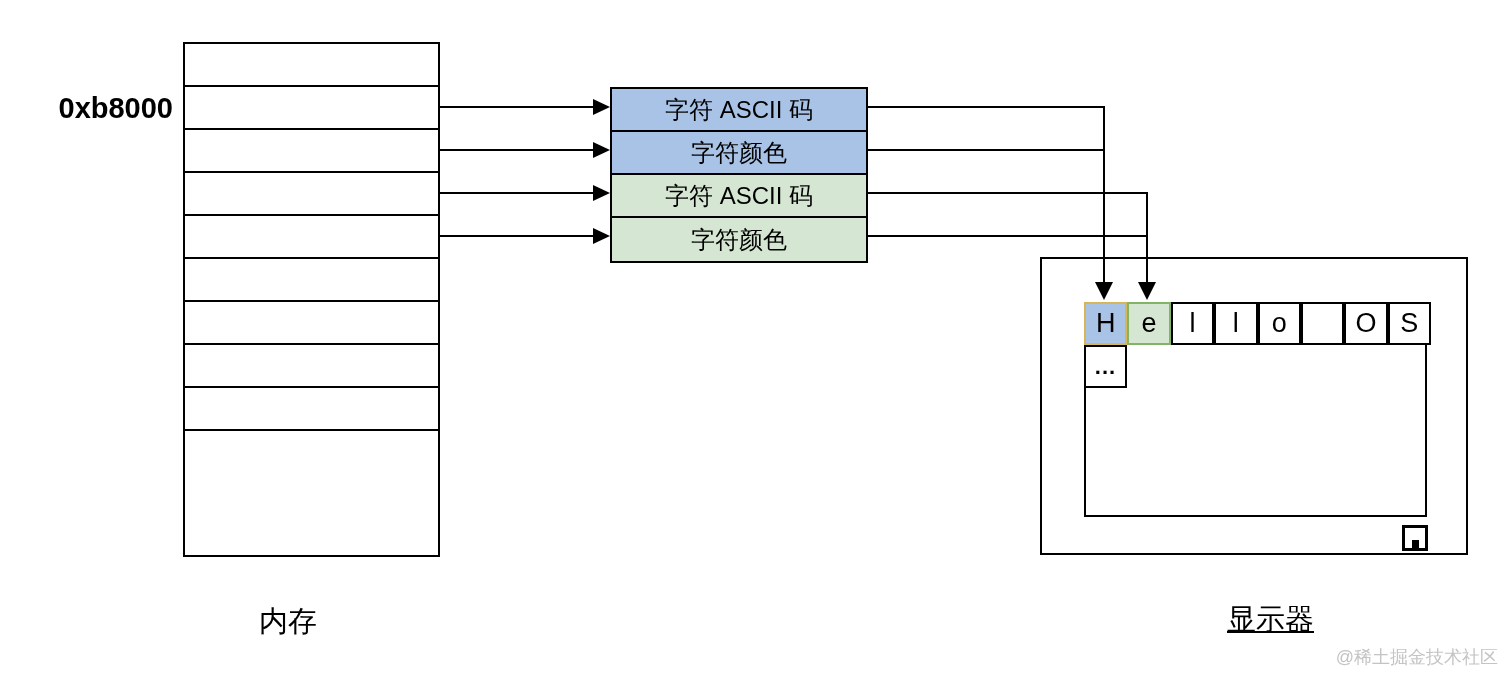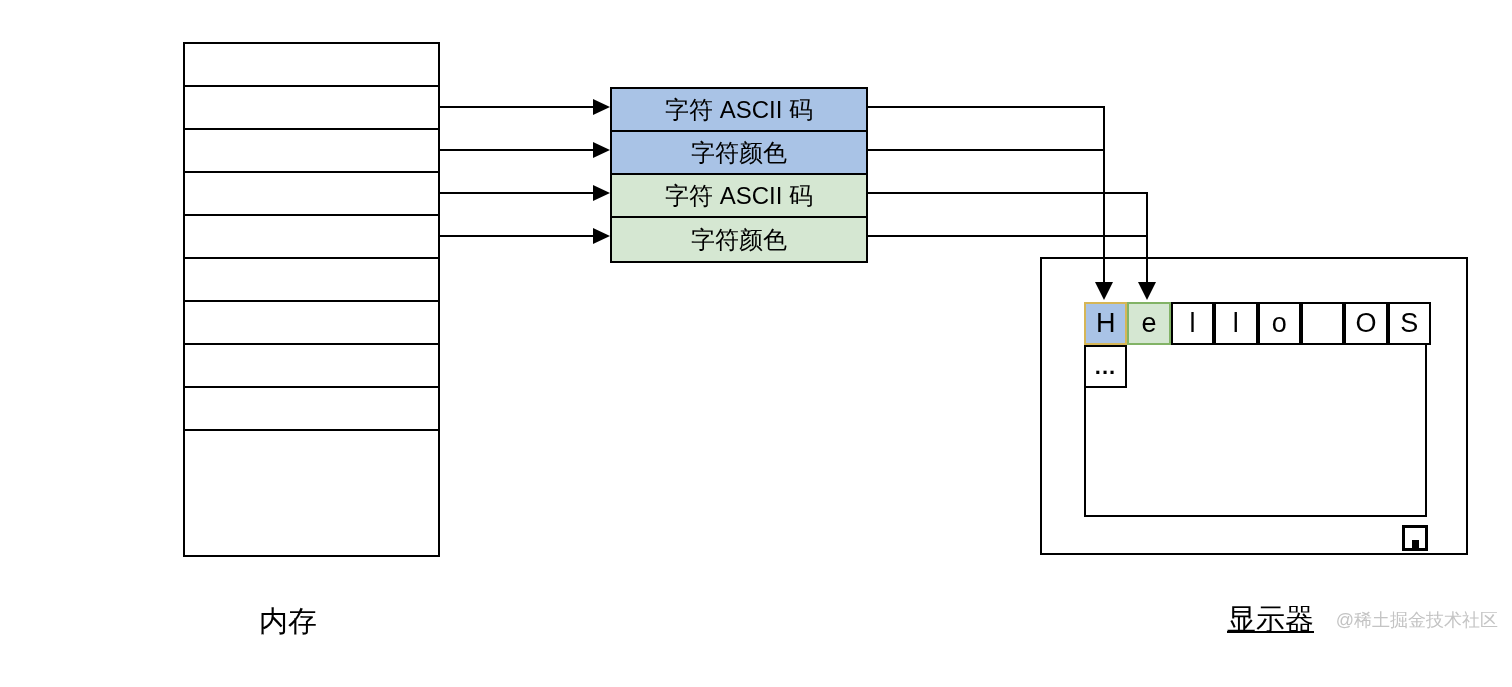--- a/index.html
+++ b/index.html
@@ -38,39 +38,40 @@
     display:flex;align-items:center;justify-content:center;font-size:27px;}
   .char-cell.hl-blue{background:var(--box-blue);border-color:var(--highlight-blue-border);}
   .char-cell.hl-green{background:var(--box-green);border-color:var(--highlight-green-border);}
   .ellipsis-cell{position:absolute;left:-2px;top:41px;width:43px;height:43px;box-sizing:border-box;
     border:2px solid var(--line);background:#fff;display:flex;align-items:center;justify-content:center;
     font-size:22px;font-weight:bold;letter-spacing:1px;}
   .cursor-box{position:absolute;left:360px;top:266px;width:26px;height:26px;border:3px solid var(--line);box-sizing:border-box;background:#fff;}
   .cursor-notch{position:absolute;left:7px;bottom:0;width:7px;height:8px;background:var(--line);}
 
   .caption{font-size:29px;line-height:33px;}
-  .watermark{right:14px;top:608px;font-size:18px;color:var(--watermark-gray);}
+  .watermark{right:14px;top:645px;font-size:18px;color:var(--watermark-gray);}
 </style>
 </head>
 <body>
 
 <div class="canvas">
 
   <div class="abs memory-box">
     <div class="memory-row"></div>
     <div class="memory-row"></div>
     <div class="memory-row"></div>
     <div class="memory-row"></div>
     <div class="memory-row"></div>
     <div class="memory-row"></div>
     <div class="memory-row"></div>
     <div class="memory-row"></div>
     <div class="memory-row"></div>
     <div class="memory-row tall"></div>
   </div>
+  <div class="abs addr-label">0xb8000</div>
   <div class="abs caption" style="left:259px;top:605px;">内存</div>
 
   <div class="abs hline" style="left:440px;top:106px;width:154px;"></div>
   <div class="abs head-right" style="left:593px;top:99px;"></div>
   <div class="abs hline" style="left:440px;top:149px;width:154px;"></div>
   <div class="abs head-right" style="left:593px;top:142px;"></div>
   <div class="abs hline" style="left:440px;top:192px;width:154px;"></div>
   <div class="abs head-right" style="left:593px;top:185px;"></div>
   <div class="abs hline" style="left:440px;top:235px;width:154px;"></div>
   <div class="abs head-right" style="left:593px;top:228px;"></div>

